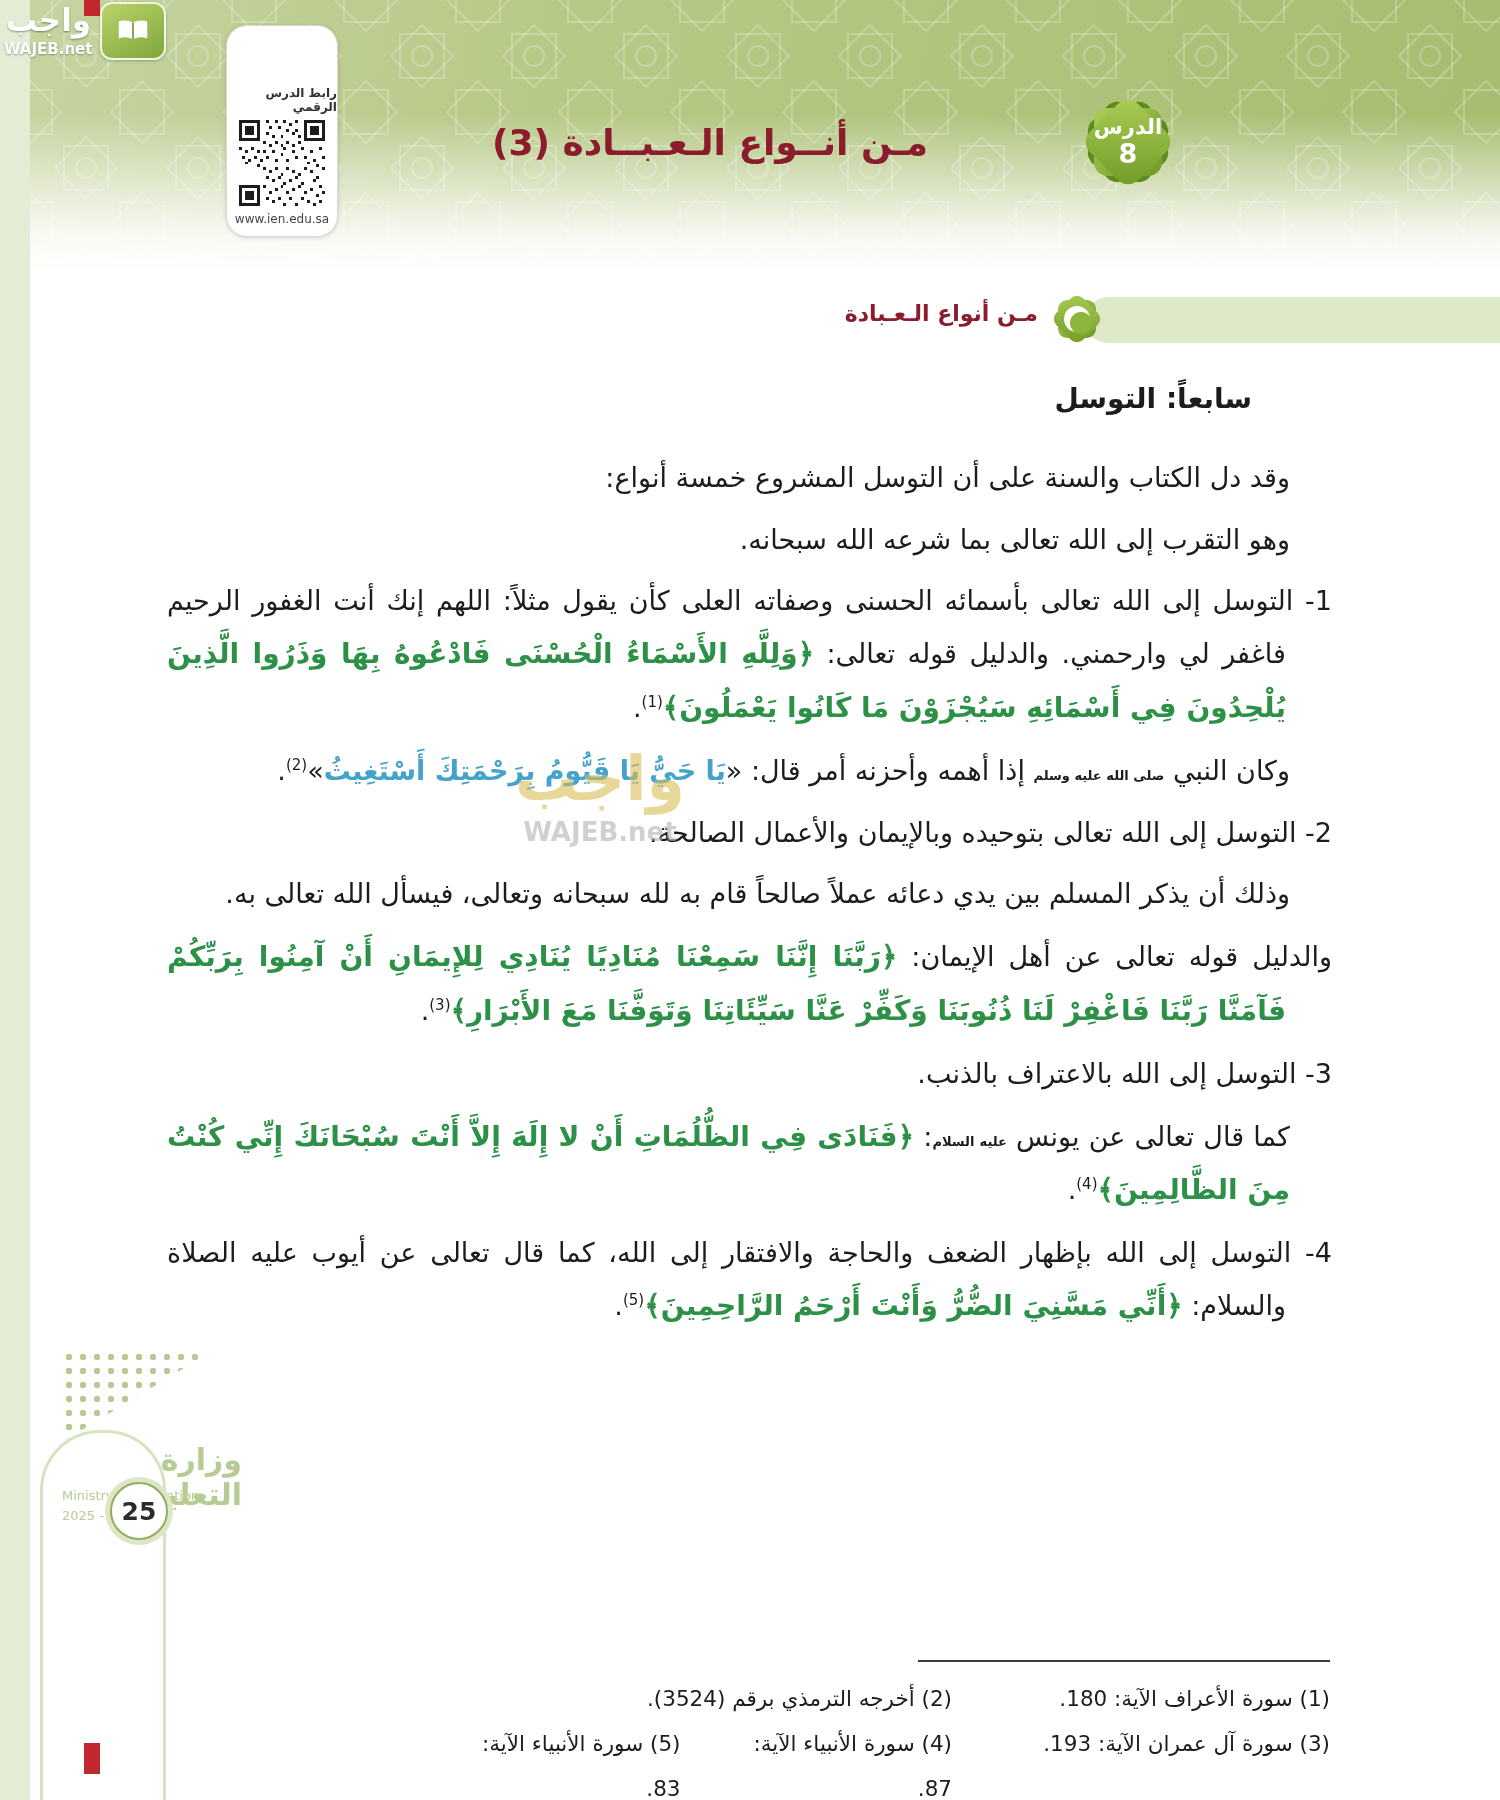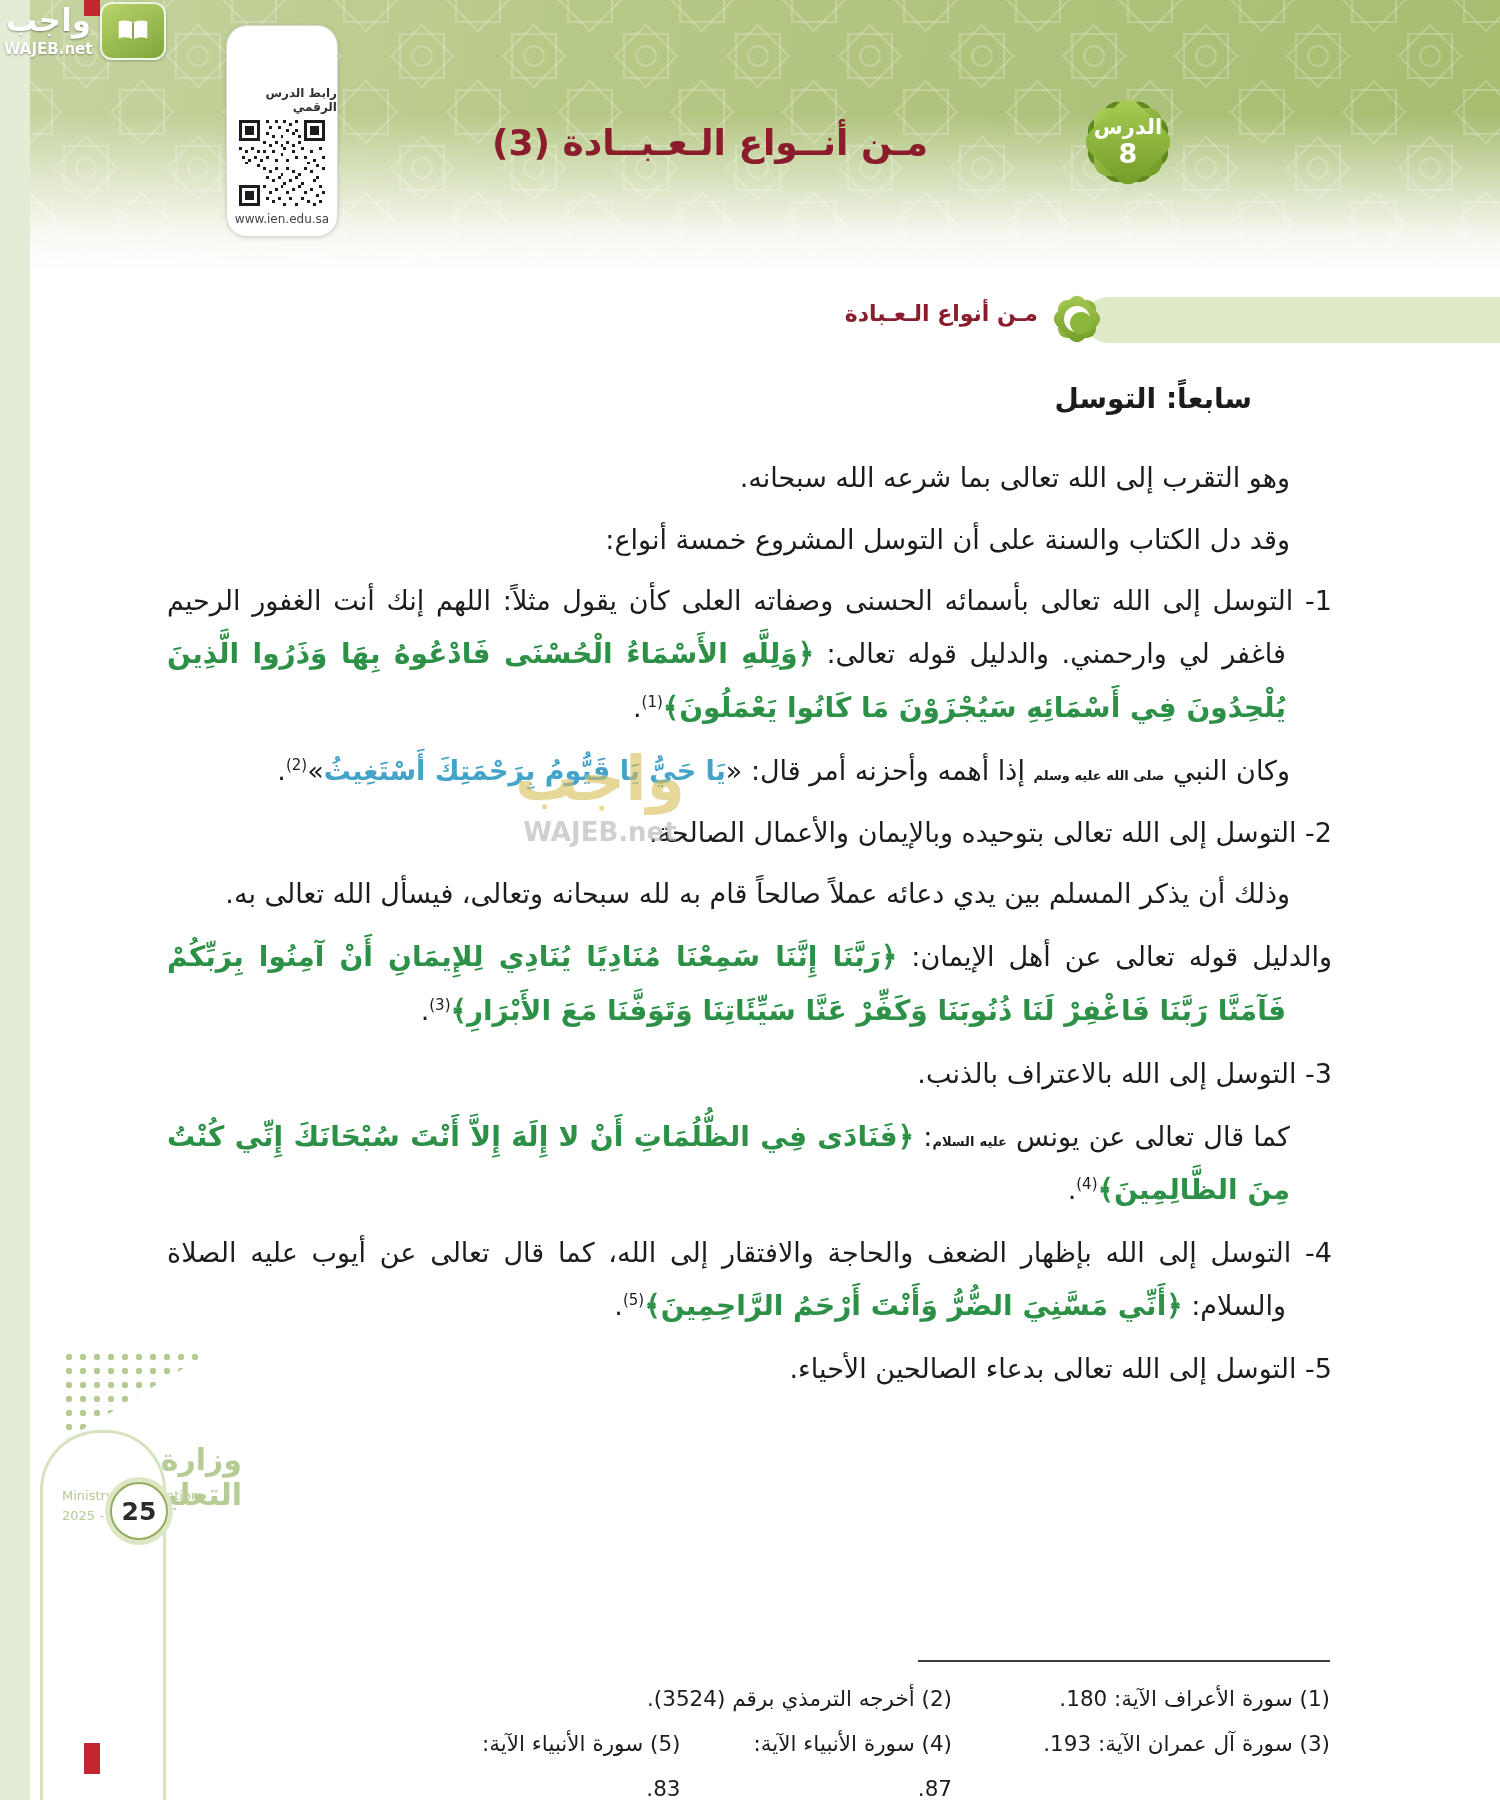--- a/index.html
+++ b/index.html
@@ -191,37 +191,36 @@
       <rect x="16" y="16" width="38" height="38" rx="9" fill="url(#sg1)" transform="rotate(45 35 35)"></rect>
       <circle cx="35" cy="35" r="13" fill="#ffffff"></circle>
       <circle cx="39" cy="39" r="11" fill="#8ab73b"></circle>
     </svg>
   </div>
   <div class="banner-title">مـن أنواع الـعـبادة</div>
 
   <div class="content">
     <p class="b-heading">سابعاً: التوسل</p>
 
+    <p class="p-ind">وقد دل الكتاب والسنة على أن التوسل المشروع خمسة أنواع:</p>
     <p class="p-ind">وهو التقرب إلى الله تعالى بما شرعه الله سبحانه.</p>
-    <p class="p-ind">وقد دل الكتاب والسنة على أن التوسل المشروع خمسة أنواع:</p>
 
     <p class="b-item"><span>1- التوسل إلى الله تعالى بأسمائه الحسنى وصفاته العلى كأن يقول مثلاً: اللهم إنك أنت الغفور الرحيم فاغفر لي وارحمني. والدليل قوله تعالى: </span><span class="quran">﴿وَلِلَّهِ الأَسْمَاءُ الْحُسْنَى فَادْعُوهُ بِهَا وَذَرُوا الَّذِينَ يُلْحِدُونَ فِي أَسْمَائِهِ سَيُجْزَوْنَ مَا كَانُوا يَعْمَلُونَ﴾</span><sup class="ref">(1)</sup><span>.</span></p>
 
     <p class="p-ind"><span>وكان النبي </span><span class="small-mark">صلى الله عليه وسلم</span><span> إذا أهمه وأحزنه أمر قال: «</span><span class="hadith">يَا حَيُّ يَا قَيُّومُ بِرَحْمَتِكَ أَسْتَغِيثُ</span><span>»</span><sup class="ref">(2)</sup><span>.</span></p>
 
     <p class="b-item">2- التوسل إلى الله تعالى بتوحيده وبالإيمان والأعمال الصالحة.</p>
     <p class="p-ind">وذلك أن يذكر المسلم بين يدي دعائه عملاً صالحاً قام به لله سبحانه وتعالى، فيسأل الله تعالى به.</p>
     <p class="b-item"><span>والدليل قوله تعالى عن أهل الإيمان: </span><span class="quran">﴿رَبَّنَا إِنَّنَا سَمِعْنَا مُنَادِيًا يُنَادِي لِلإِيمَانِ أَنْ آمِنُوا بِرَبِّكُمْ فَآمَنَّا رَبَّنَا فَاغْفِرْ لَنَا ذُنُوبَنَا وَكَفِّرْ عَنَّا سَيِّئَاتِنَا وَتَوَفَّنَا مَعَ الأَبْرَارِ﴾</span><sup class="ref">(3)</sup><span>.</span></p>
 
     <p class="b-item">3- التوسل إلى الله بالاعتراف بالذنب.</p>
     <p class="p-ind"><span>كما قال تعالى عن يونس </span><span class="small-mark">عليه السلام</span><span>: </span><span class="quran">﴿فَنَادَى فِي الظُّلُمَاتِ أَنْ لا إِلَهَ إِلاَّ أَنْتَ سُبْحَانَكَ إِنِّي كُنْتُ مِنَ الظَّالِمِينَ﴾</span><sup class="ref">(4)</sup><span>.</span></p>
 
     <p class="b-item"><span>4- التوسل إلى الله بإظهار الضعف والحاجة والافتقار إلى الله، كما قال تعالى عن أيوب عليه الصلاة والسلام: </span><span class="quran">﴿أَنِّي مَسَّنِيَ الضُّرُّ وَأَنْتَ أَرْحَمُ الرَّاحِمِينَ﴾</span><sup class="ref">(5)</sup><span>.</span></p>
 
-    <p class="b-item">5- التوسل إلى الله تعالى بدعاء الصالحين الأحياء.</p>
   </div>
 
   <div class="watermark">
     <div class="wm-ar">واجب</div>
     <div class="wm-net">WAJEB.net</div>
   </div>
 
   <div class="footnotes">
     <div class="fn-sep"></div>
     <div class="fn-grid">

